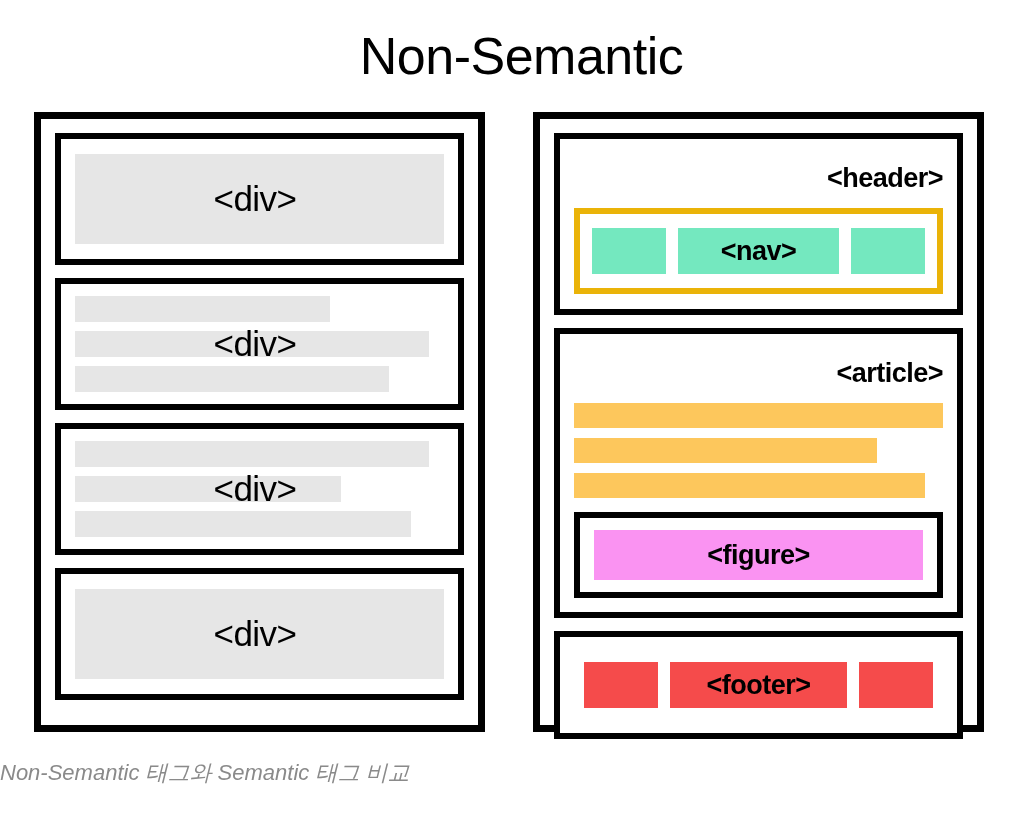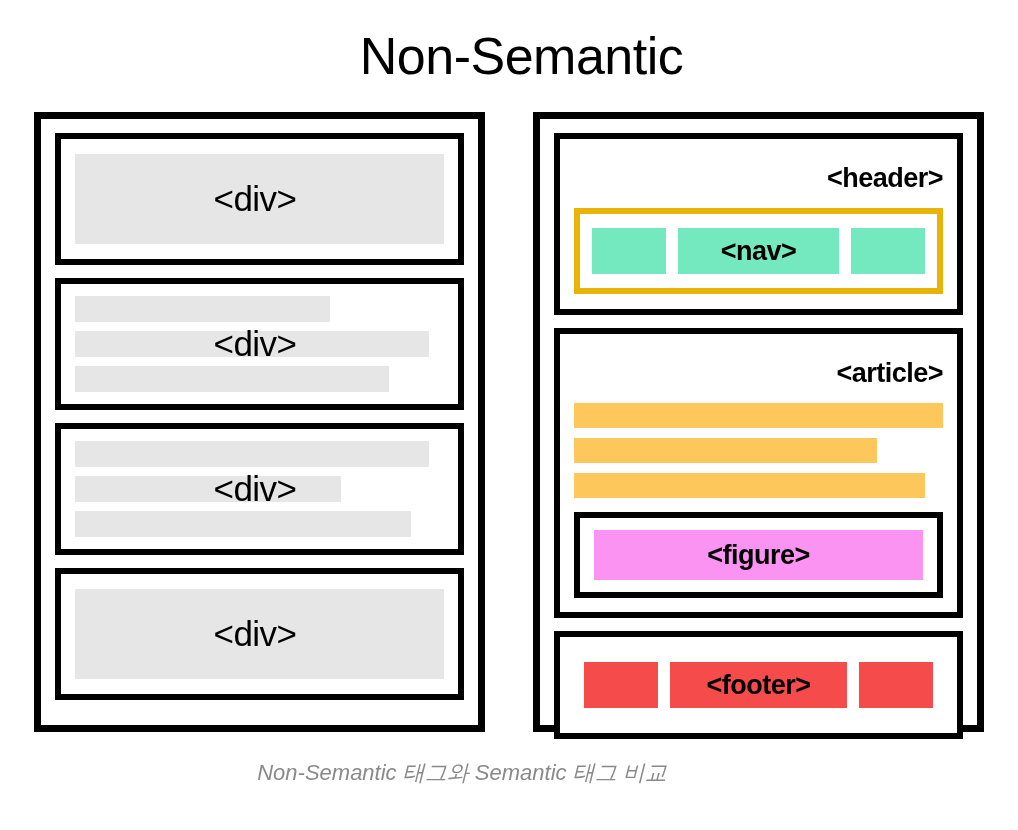--- a/index.html
+++ b/index.html
@@ -153,21 +153,20 @@
     padding: 12px 14px;
     margin-top: 4px;
     position: relative;
     background: #ffffff;
   }
   .figure-bar { height: 50px; }
 
   
   .caption {
     width: 924px;
-    text-align: center;
     font-size: 22px;
     font-style: italic;
     color: #8a8a8a;
     padding-top: 26px;
     font-family: "Liberation Sans", sans-serif;
   }
 </style>
 </head>
 <body>
 

